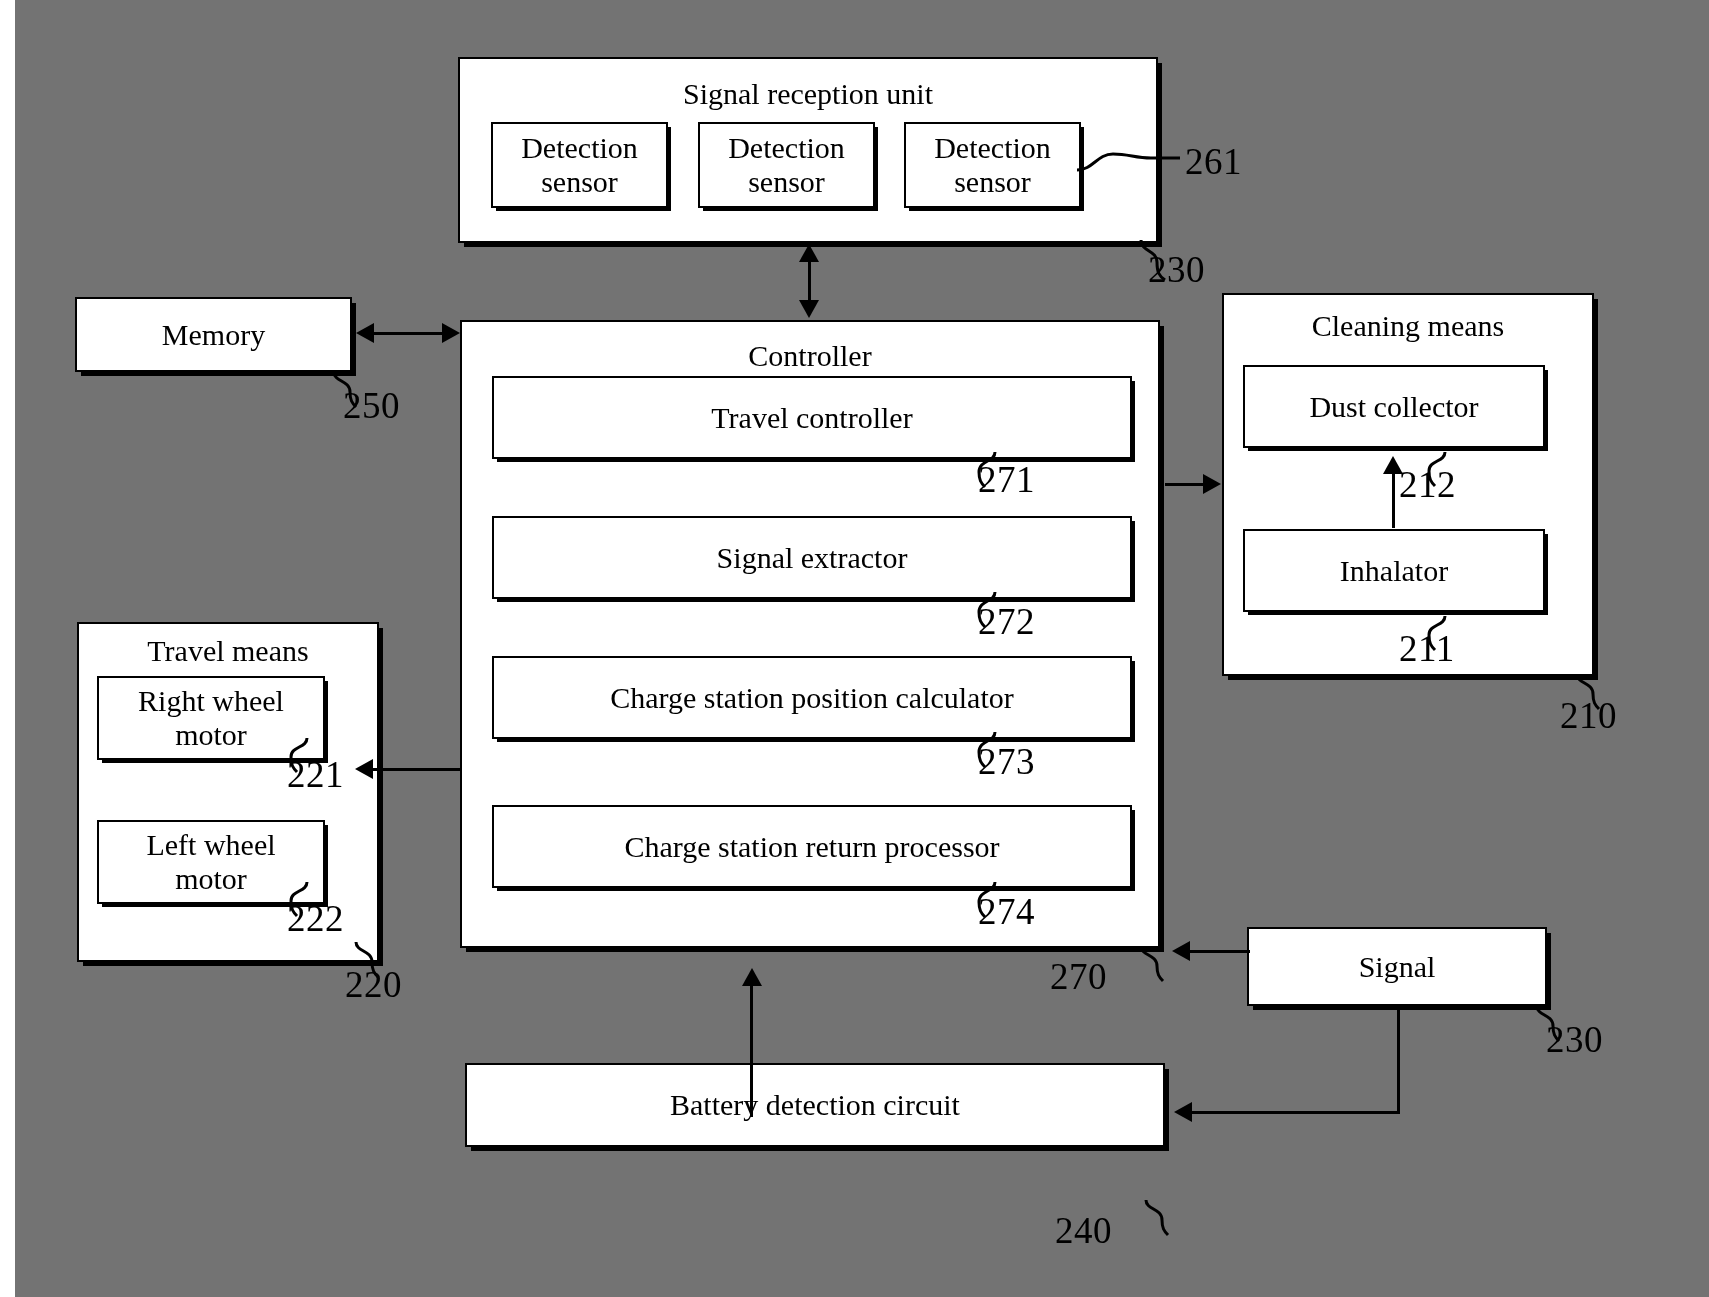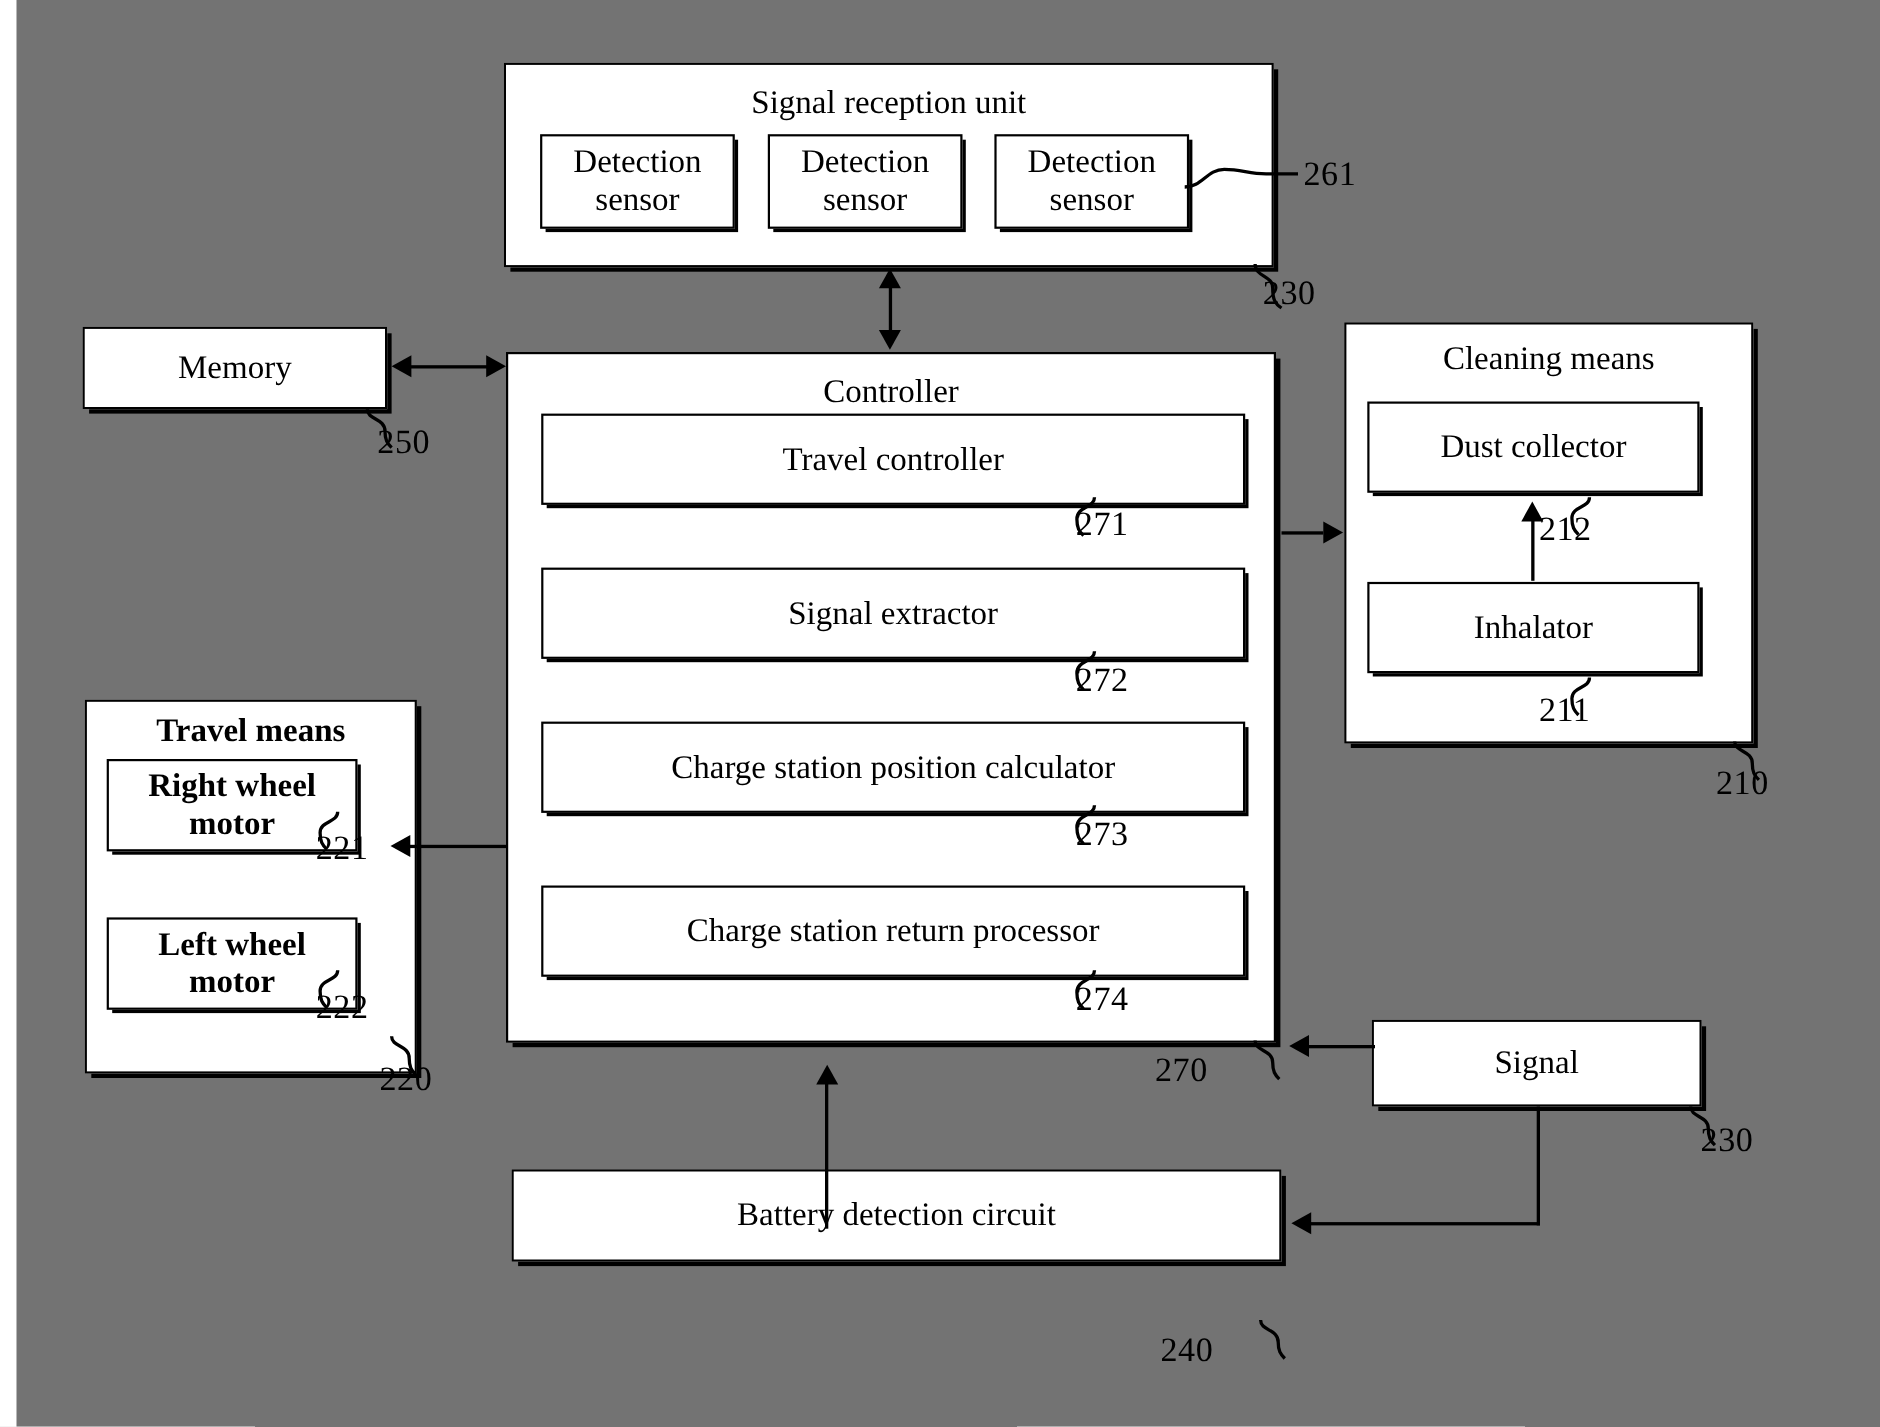--- a/index.html
+++ b/index.html
@@ -49,21 +49,21 @@
     text-align: center;
     font-size: 30px;
     line-height: 1.14;
     padding: 0 6px;
     box-sizing: border-box;
   }
 
   
   .ref {
     position: absolute;
-    font-size: 31px;
+    font-size: 37px;
     letter-spacing: 0.5px;
     white-space: nowrap;
     text-align: center;
   }
 
   
   .hline {
     position: absolute;
     height: 0;
     border-top: 3px solid #000;
@@ -199,21 +199,21 @@
 
   <svg class="squiggle" style="left:313px; top:370px;" width="44" height="40" viewBox="0 0 44 40">
     <path d="M6,2 C6,12 22,10 22,22 C22,30 24,33 28,37" fill="none" stroke="#000" stroke-width="3"></path>
   </svg>
   <div class="ref" style="left:328px; top:384px;">250</div>
 
   <div class="arrow left" style="left:341px; top:323px;"></div>
   <div class="hline" style="left:357px; top:332px; width:72px;"></div>
   <div class="arrow right" style="left:427px; top:323px;"></div>
 
-  <div class="box" style="left:62px; top:636px; width:302px; height:340px;font-weight:bold;">
+  <div class="box" style="left:62px; top:622px; width:302px; height:340px;">
     <div class="title" style="top:10px;">Travel means</div>
 
     <div class="box inner" style="left:18px; top:52px; width:228px; height:84px;">
       <div class="boxlabel">
         <span>Right wheel</span><br>
         <span>motor</span>
       </div>
     </div>
 
     <div class="box inner" style="left:18px; top:196px; width:228px; height:84px;">

